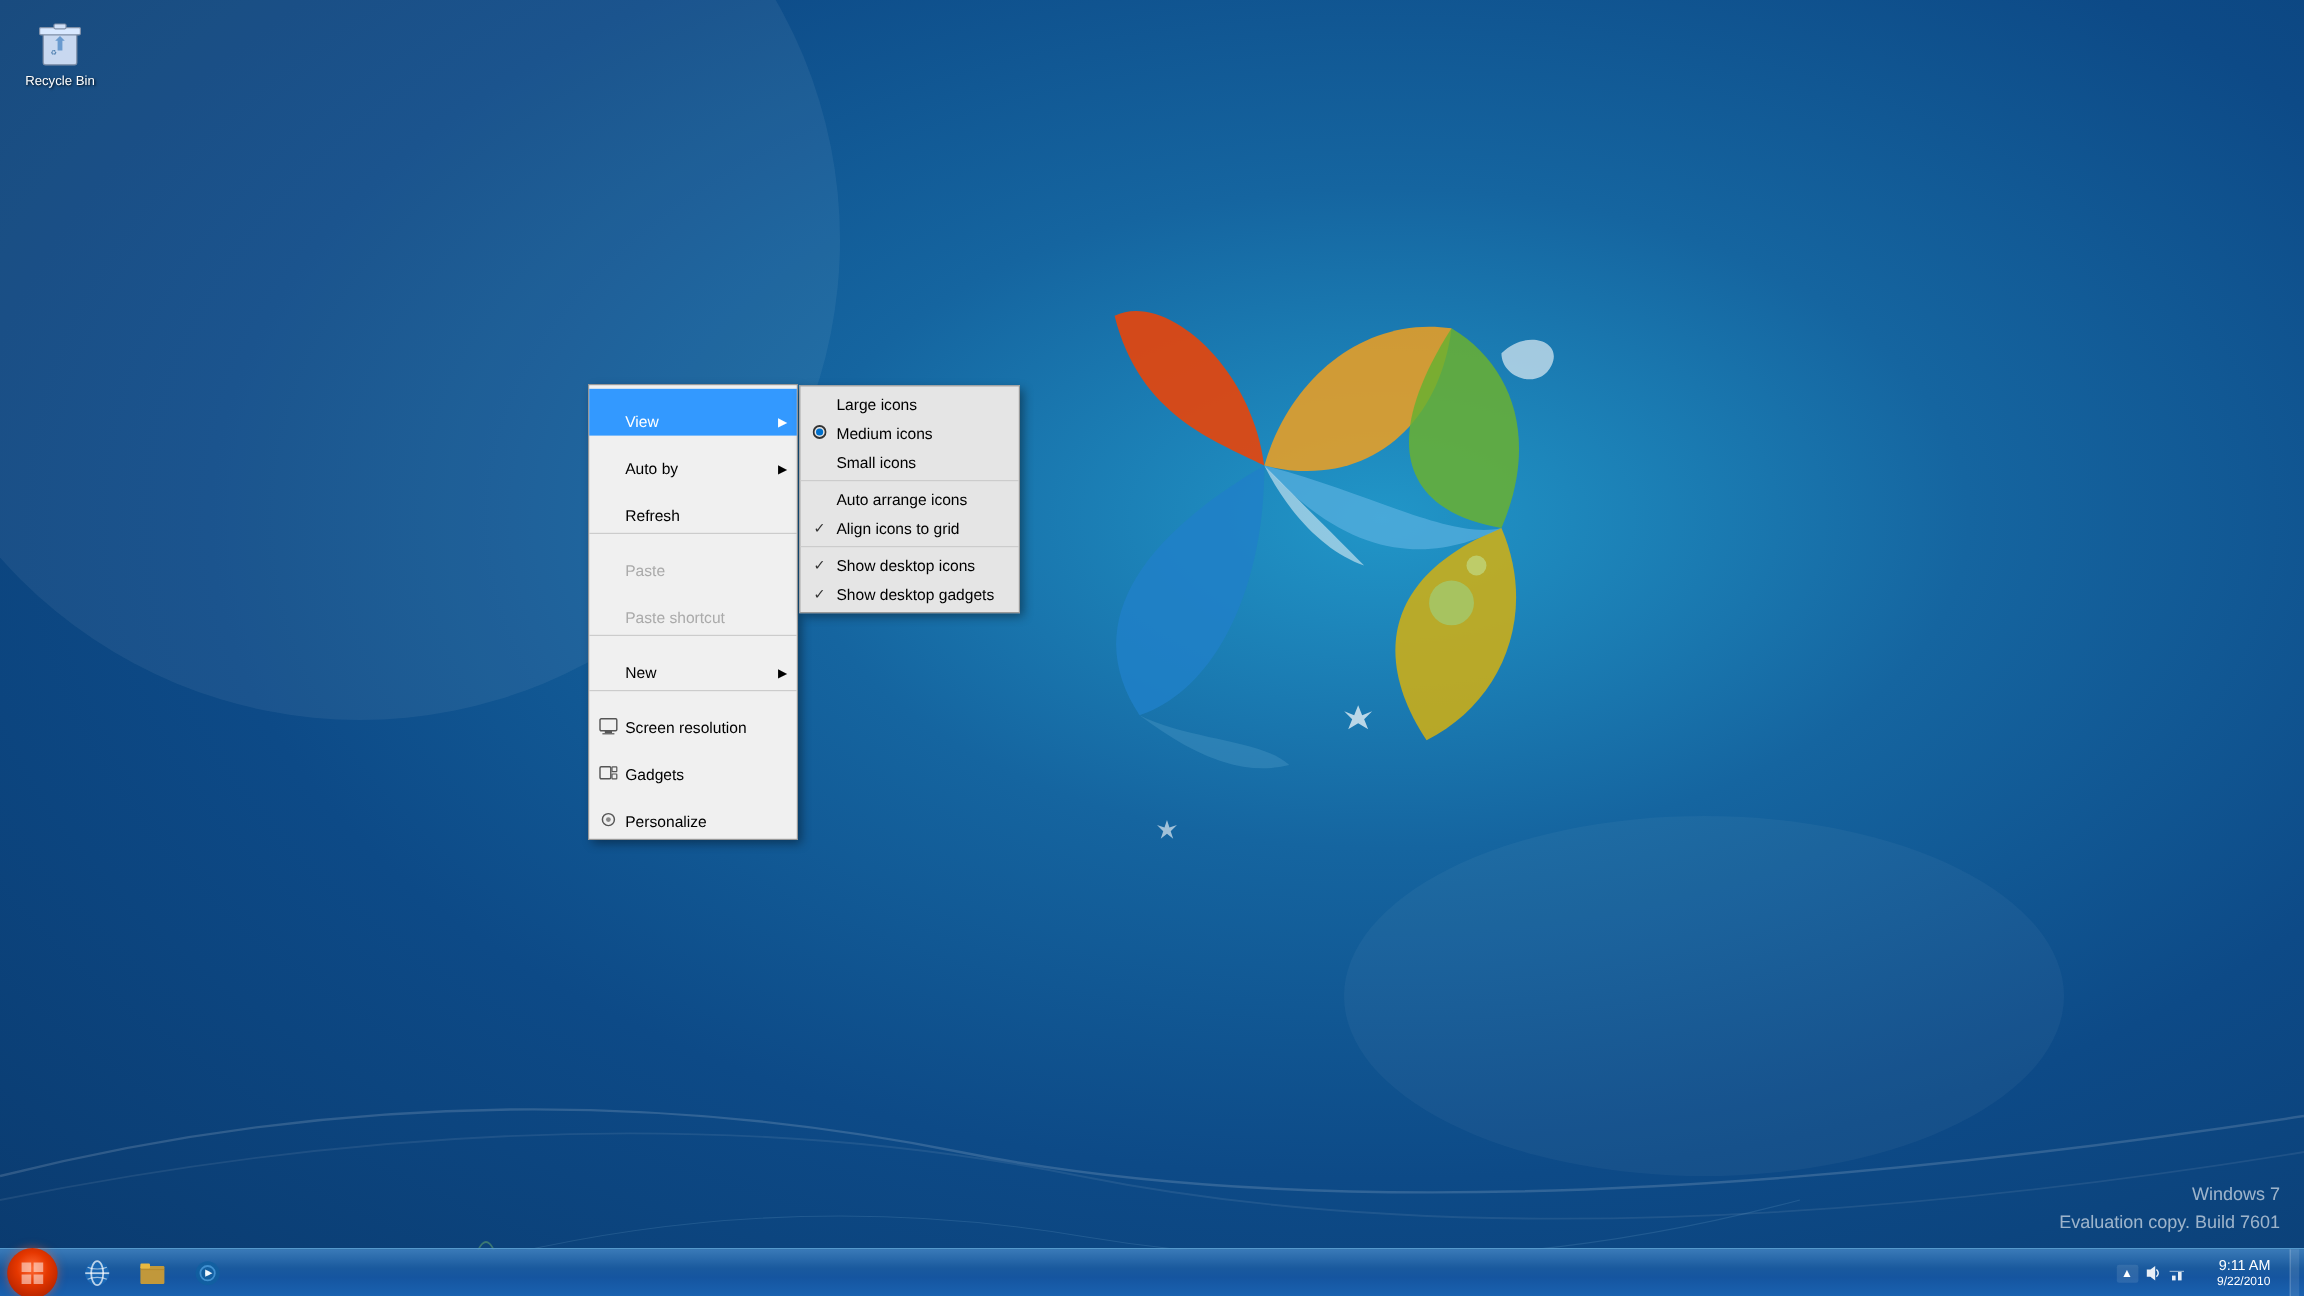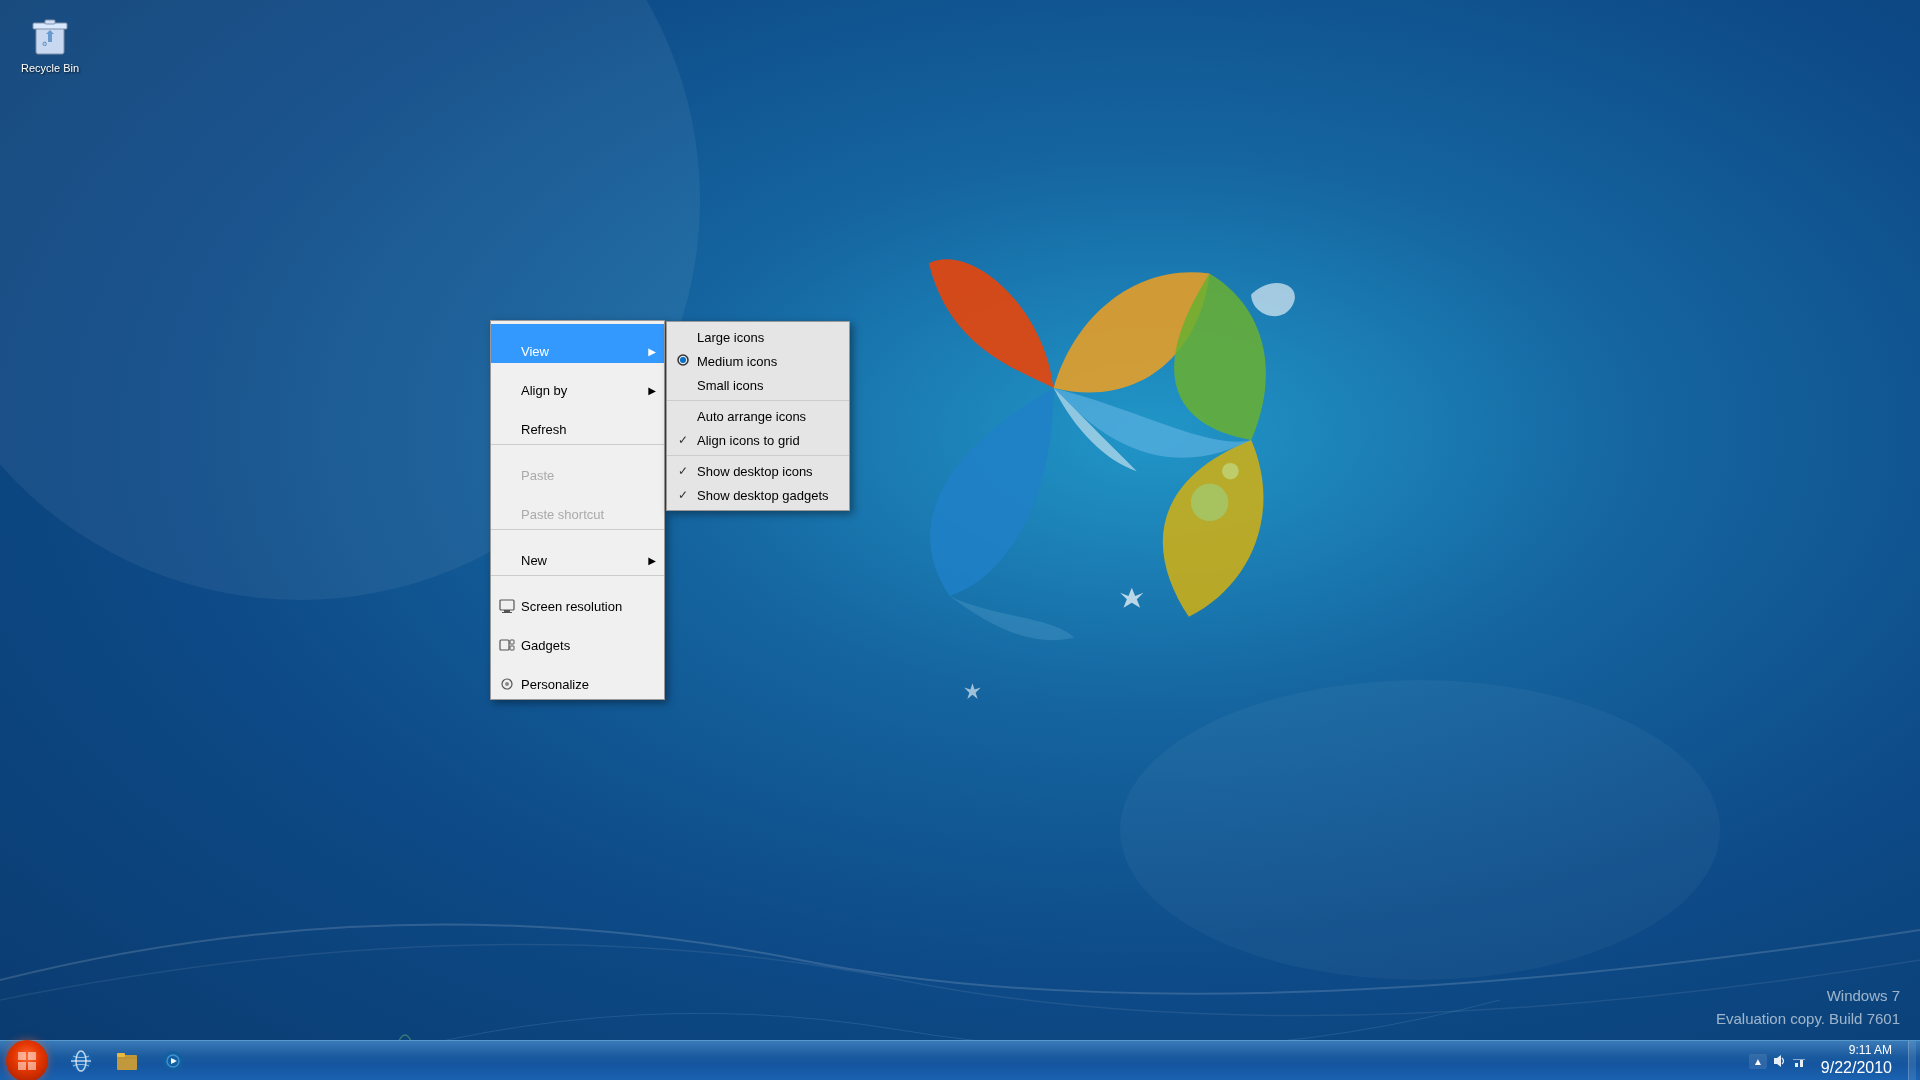--- a/index.html
+++ b/index.html
@@ -269,23 +269,24 @@
       cursor: pointer;
     }
 
     .clock-time {
       font-size: 12px;
       color: white;
       line-height: 1.3;
     }
 
     .clock-date {
-      font-size: 16px;
+      font-size: 10px;
       color: white;
       line-height: 1.3;
+      margin-left: 12px;
     }
 
     .show-desktop-btn {
       width: 8px;
       height: 40px;
       background: rgba(255,255,255,0.1);
       border-left: 1px solid rgba(255,255,255,0.2);
       cursor: pointer;
     }
 
@@ -419,21 +420,21 @@
         </div>
 
         <div class="submenu-item">
           <span class="check-area">✓</span>
           <span>Show desktop gadgets</span>
         </div>
       </div>
     </div>
 
     <div class="context-menu-item">
-      <span>Align by</span>
+      <span>Auto by</span>
       <span class="arrow">▶</span>
     </div>
 
     <div class="context-menu-item">
       <span>Refresh</span>
     </div>
 
     <div class="context-menu-separator"></div>
 
     <div class="context-menu-item disabled">

